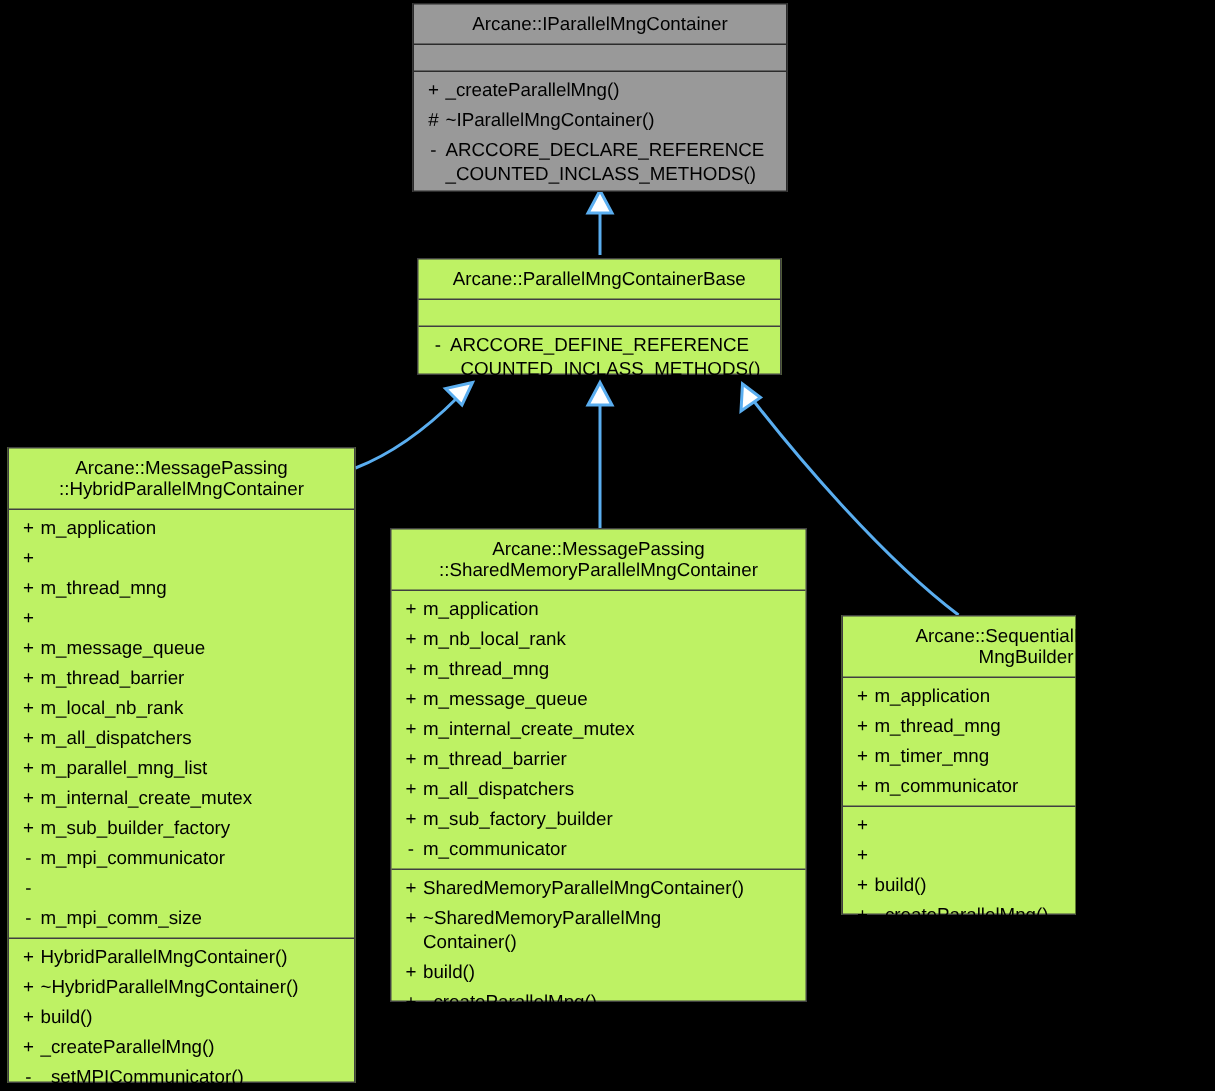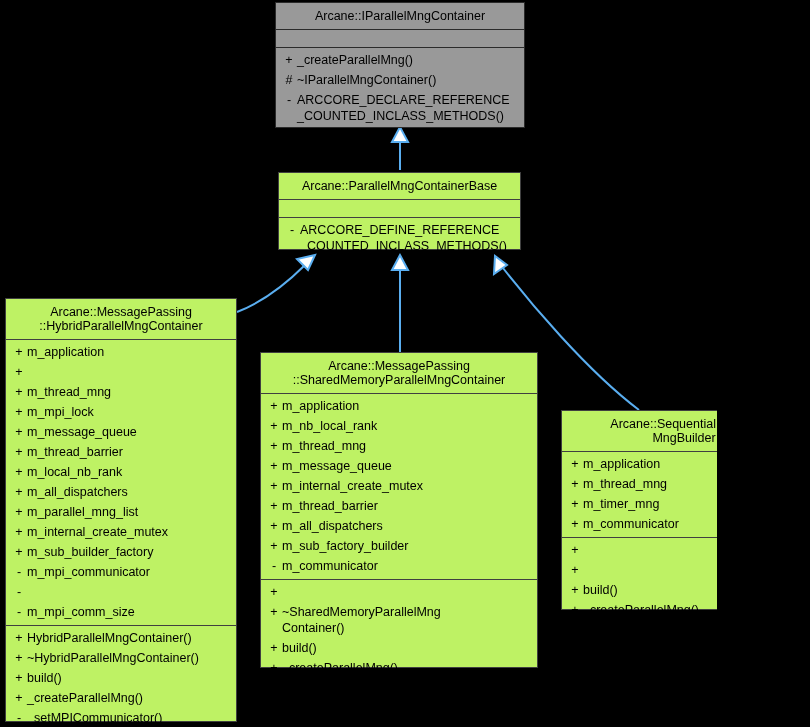--- a/index.html
+++ b/index.html
@@ -150,21 +150,20 @@
         </div>
       <div class="member">
           <span class="member-vis">+</span>
         </div>
       <div class="member">
           <span class="member-vis">+</span>
           <span class="member-name">m_thread_mng</span>
         </div>
       <div class="member">
           <span class="member-vis">+</span>
-          <span class="member-name">m_mpi_lock</span>
         </div>
       <div class="member">
           <span class="member-vis">+</span>
           <span class="member-name">m_message_queue</span>
         </div>
       <div class="member">
           <span class="member-vis">+</span>
           <span class="member-name">m_thread_barrier</span>
         </div>
       <div class="member">
@@ -260,20 +259,21 @@
           <span class="member-name">m_sub_factory_builder</span>
         </div>
       <div class="member">
           <span class="member-vis">-</span>
           <span class="member-name">m_communicator</span>
         </div>
     </div>
     <div class="node-ops">
       <div class="member">
           <span class="member-vis">+</span>
+          <span class="member-name">SharedMemoryParallelMngContainer()</span>
         </div>
       <div class="member">
           <span class="member-vis">+</span>
           <span class="member-name">~SharedMemoryParallelMng
 Container()</span>
         </div>
       <div class="member">
           <span class="member-vis">+</span>
           <span class="member-name">build()</span>
         </div>

